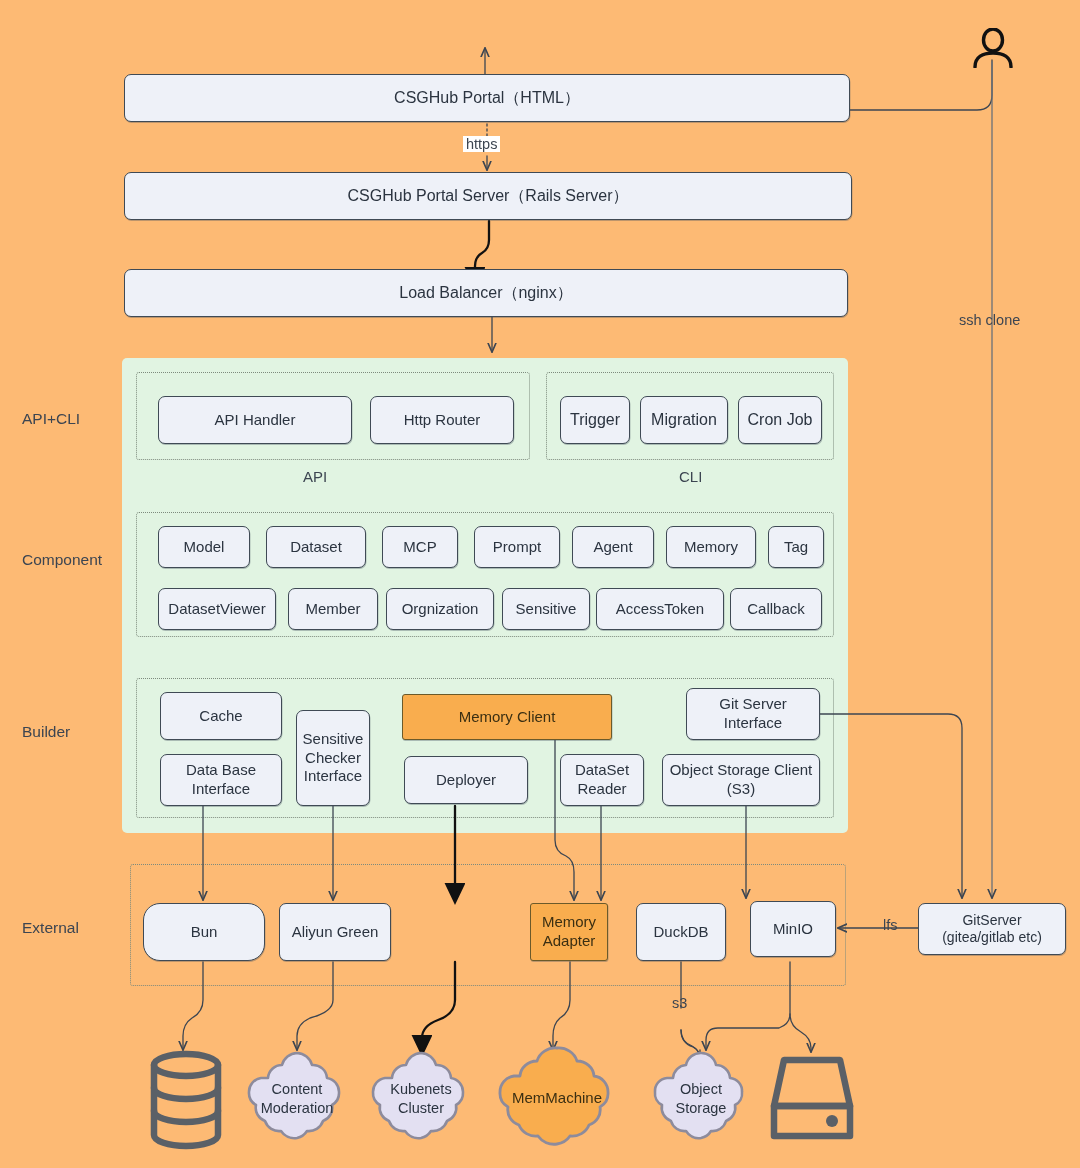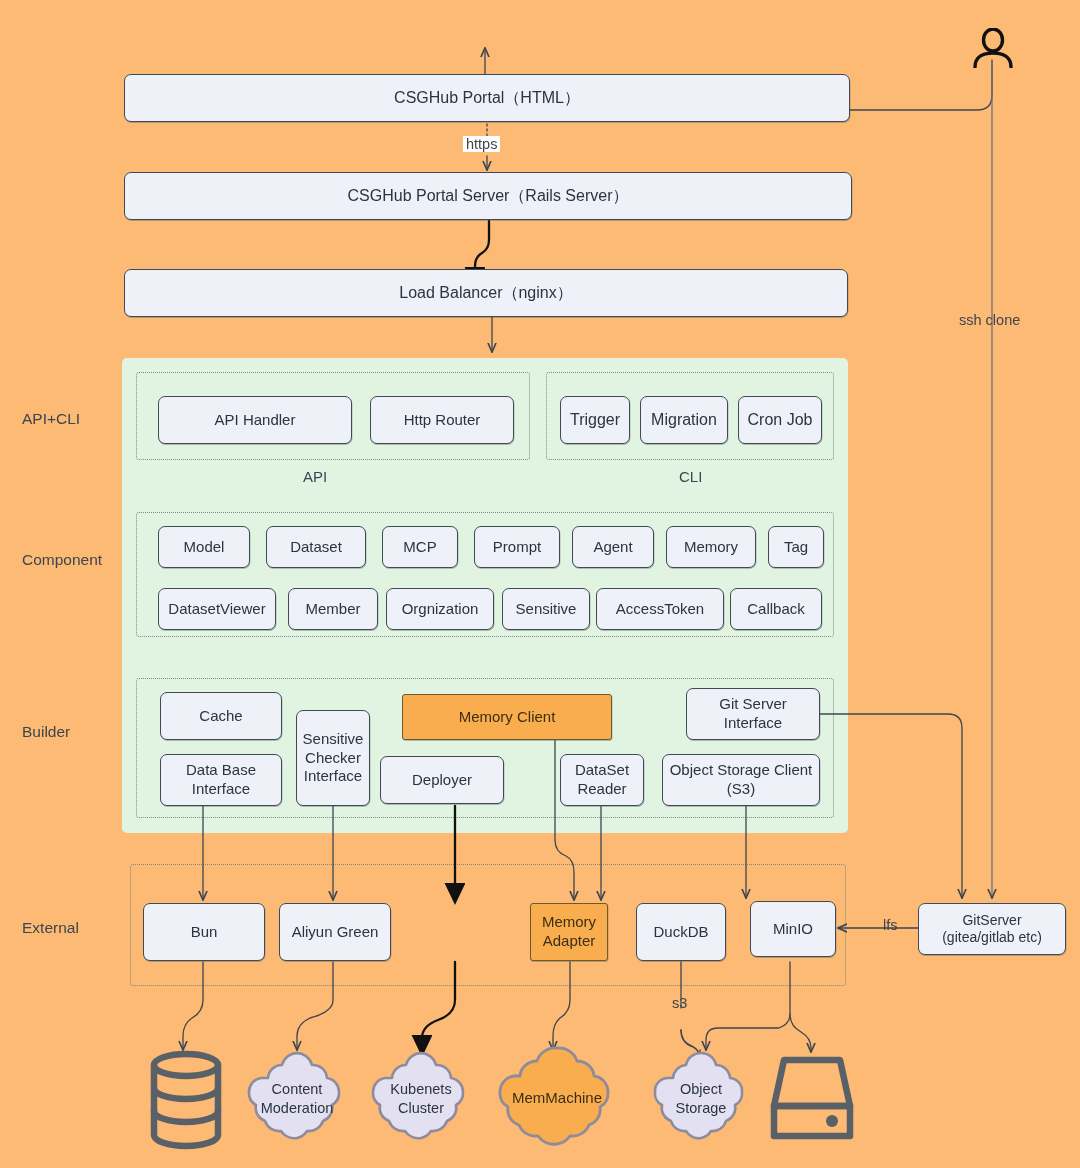--- a/index.html
+++ b/index.html
@@ -208,29 +208,29 @@
   <div class="node" style="left:596px;top:588px;width:128px;height:42px;">AccessToken</div>
   <div class="node" style="left:730px;top:588px;width:92px;height:42px;">Callback</div>
 
   <div class="node" style="left:160px;top:692px;width:122px;height:48px;">Cache</div>
   <div class="node" style="left:160px;top:754px;width:122px;height:52px; white-space:pre-line;">Data Base
 Interface</div>
   <div class="node" style="left:296px;top:710px;width:74px;height:96px; white-space:pre-line;">Sensitive
 Checker
 Interface</div>
   <div class="node orange" style="left:402px;top:694px;width:210px;height:46px;">Memory Client</div>
-  <div class="node" style="left:380px;top:756px;width:124px;height:48px;text-align:right;">Deployer</div>
+  <div class="node" style="left:404px;top:756px;width:124px;height:48px;text-align:right;">Deployer</div>
   <div class="node" style="left:560px;top:754px;width:84px;height:52px; white-space:pre-line;">DataSet
 Reader</div>
   <div class="node" style="left:686px;top:688px;width:134px;height:52px; white-space:pre-line;">Git Server
 Interface</div>
   <div class="node" style="left:662px;top:754px;width:158px;height:52px; white-space:pre-line;">Object Storage Client
 (S3)</div>
 
-  <div class="node" style="left:143px;top:903px;width:122px;height:58px;">Bun</div>
+  <div class="node" style="left:143px;top:903px;width:122px;height:58px;border-radius:17px;">Bun</div>
   <div class="node" style="left:279px;top:903px;width:112px;height:58px;">Aliyun Green</div>
   <div class="node orange" style="left:530px;top:903px;width:78px;height:58px; white-space:pre-line;">Memory
 Adapter</div>
   <div class="node" style="left:636px;top:903px;width:90px;height:58px;">DuckDB</div>
   <div class="node" style="left:750px;top:901px;width:86px;height:56px;">MinIO</div>
 
   <div class="node" style="left:918px;top:903px;width:148px;height:52px; white-space:pre-line; font-size:14px;">GitServer
 (gitea/gitlab etc)</div>
 
   <div class="edgelabel nobg" style="left:880px;top:917px;">lfs</div>

